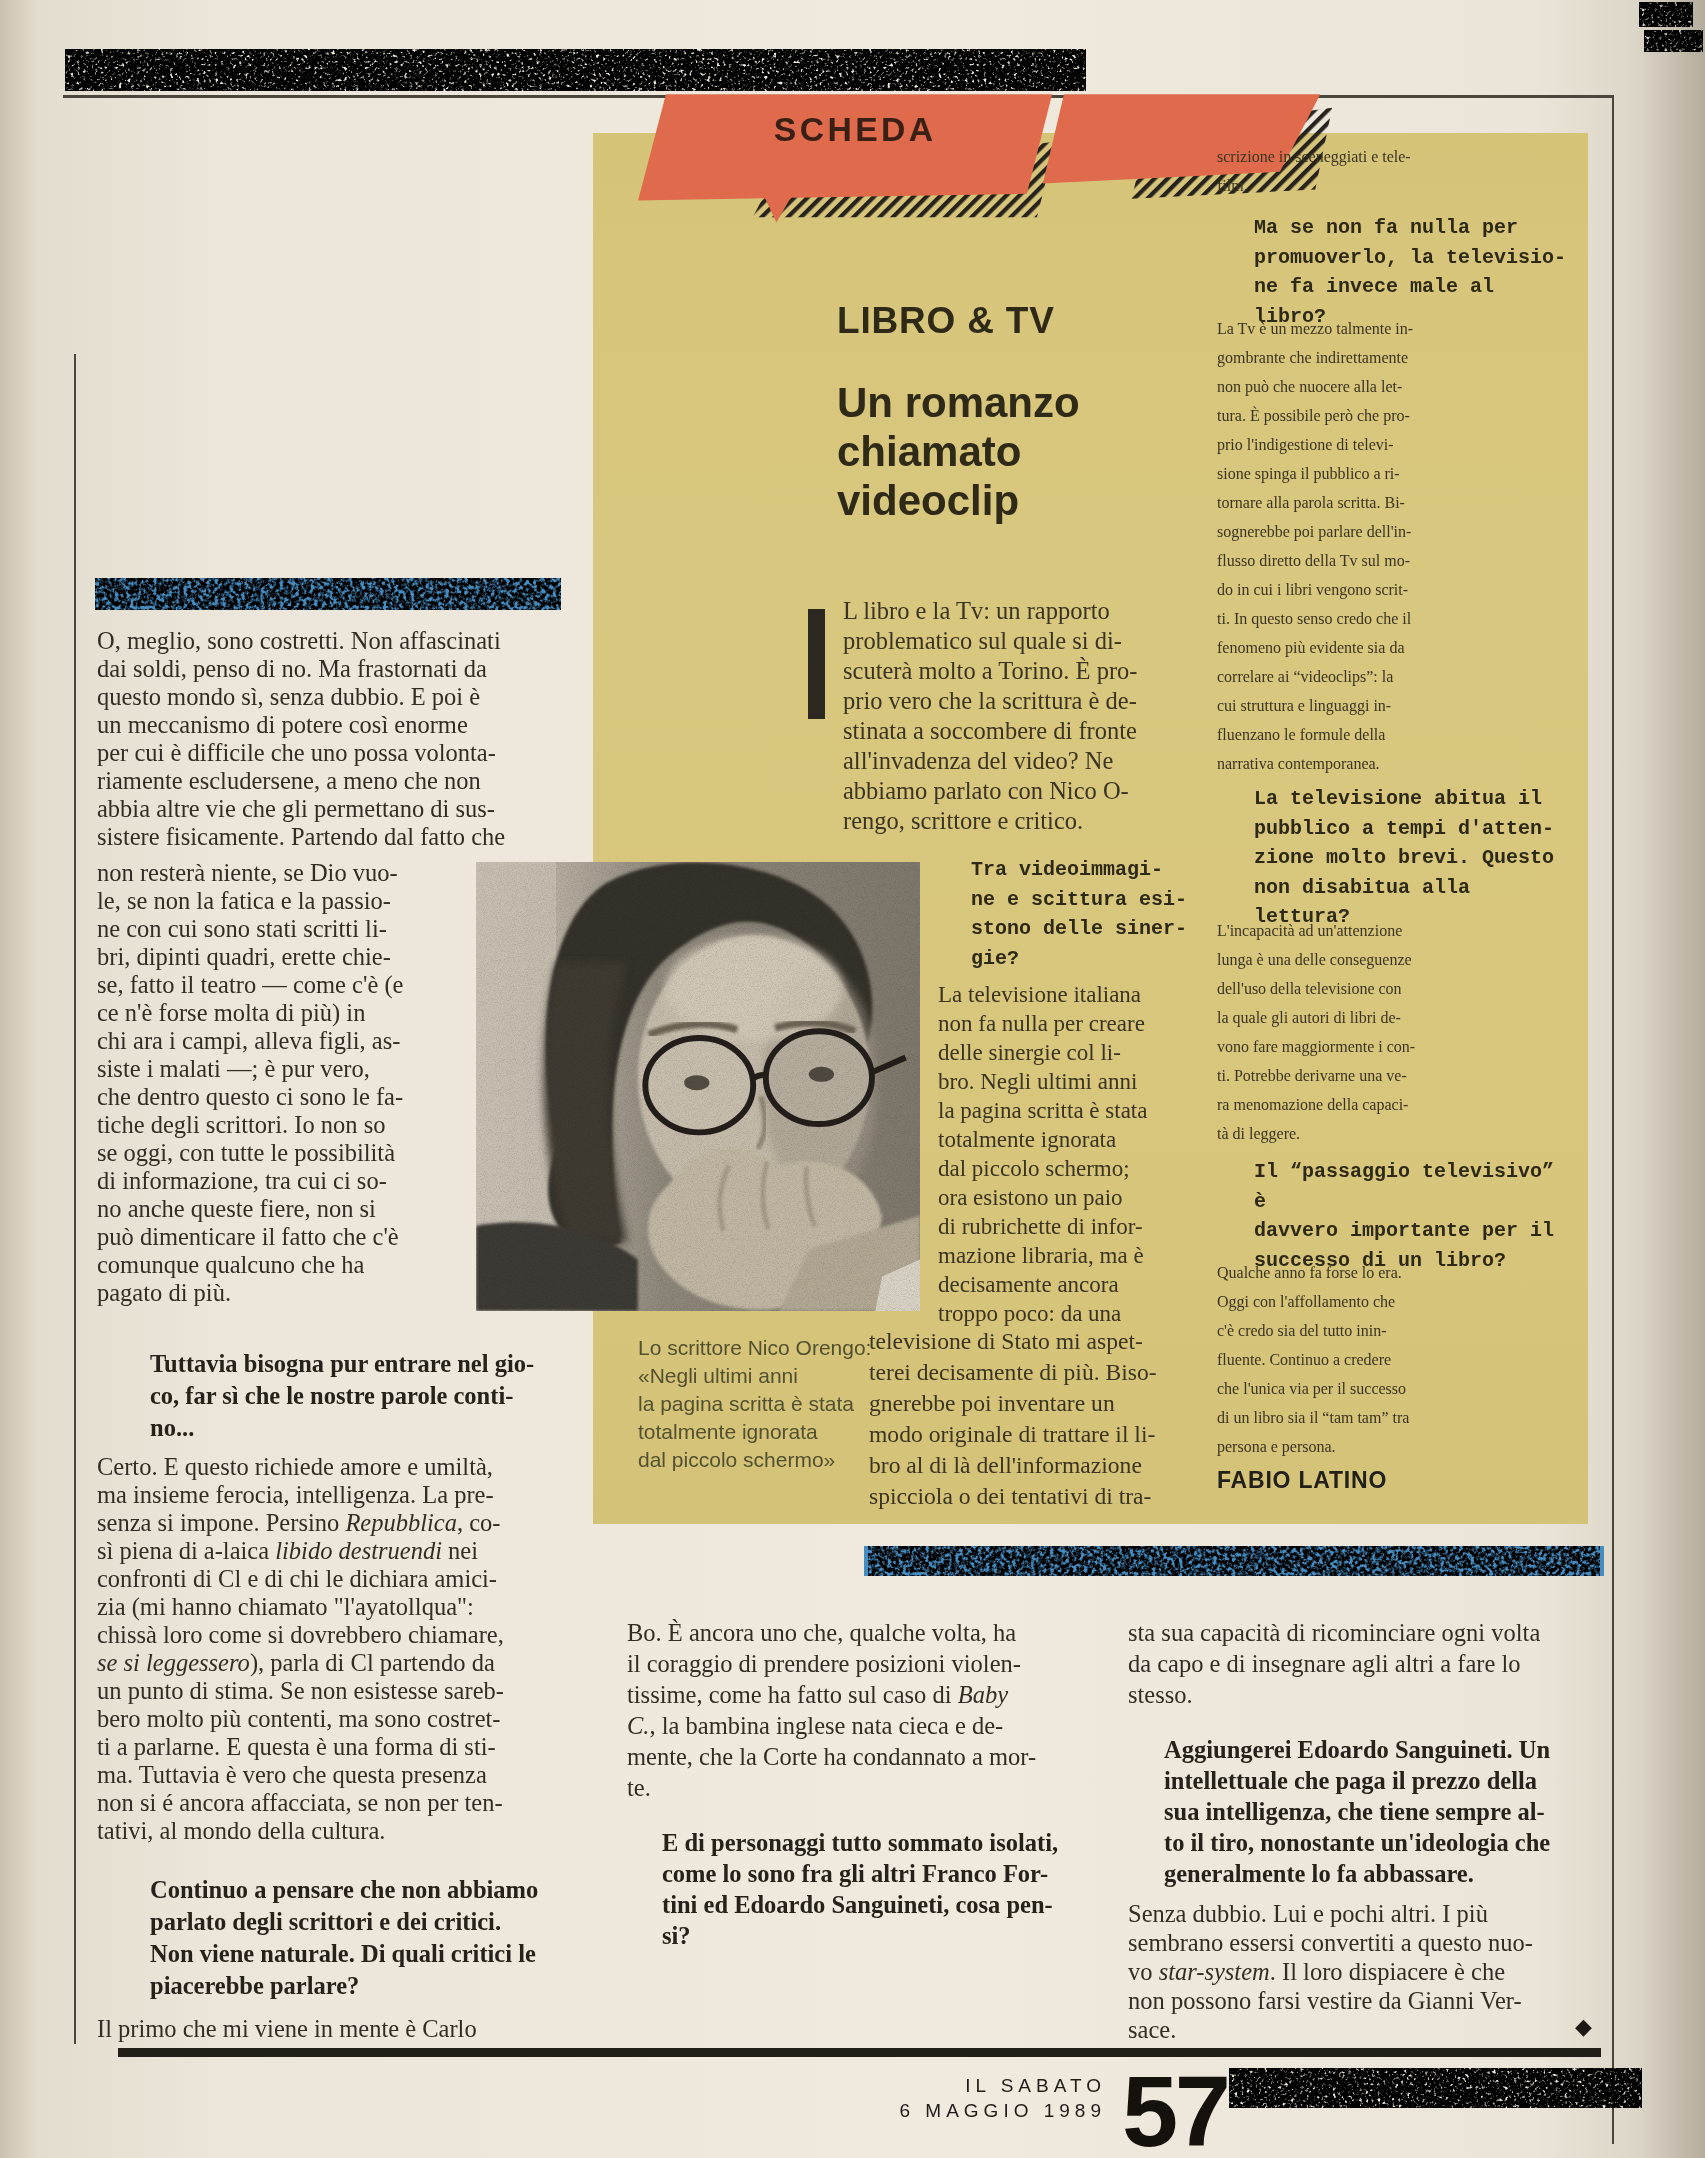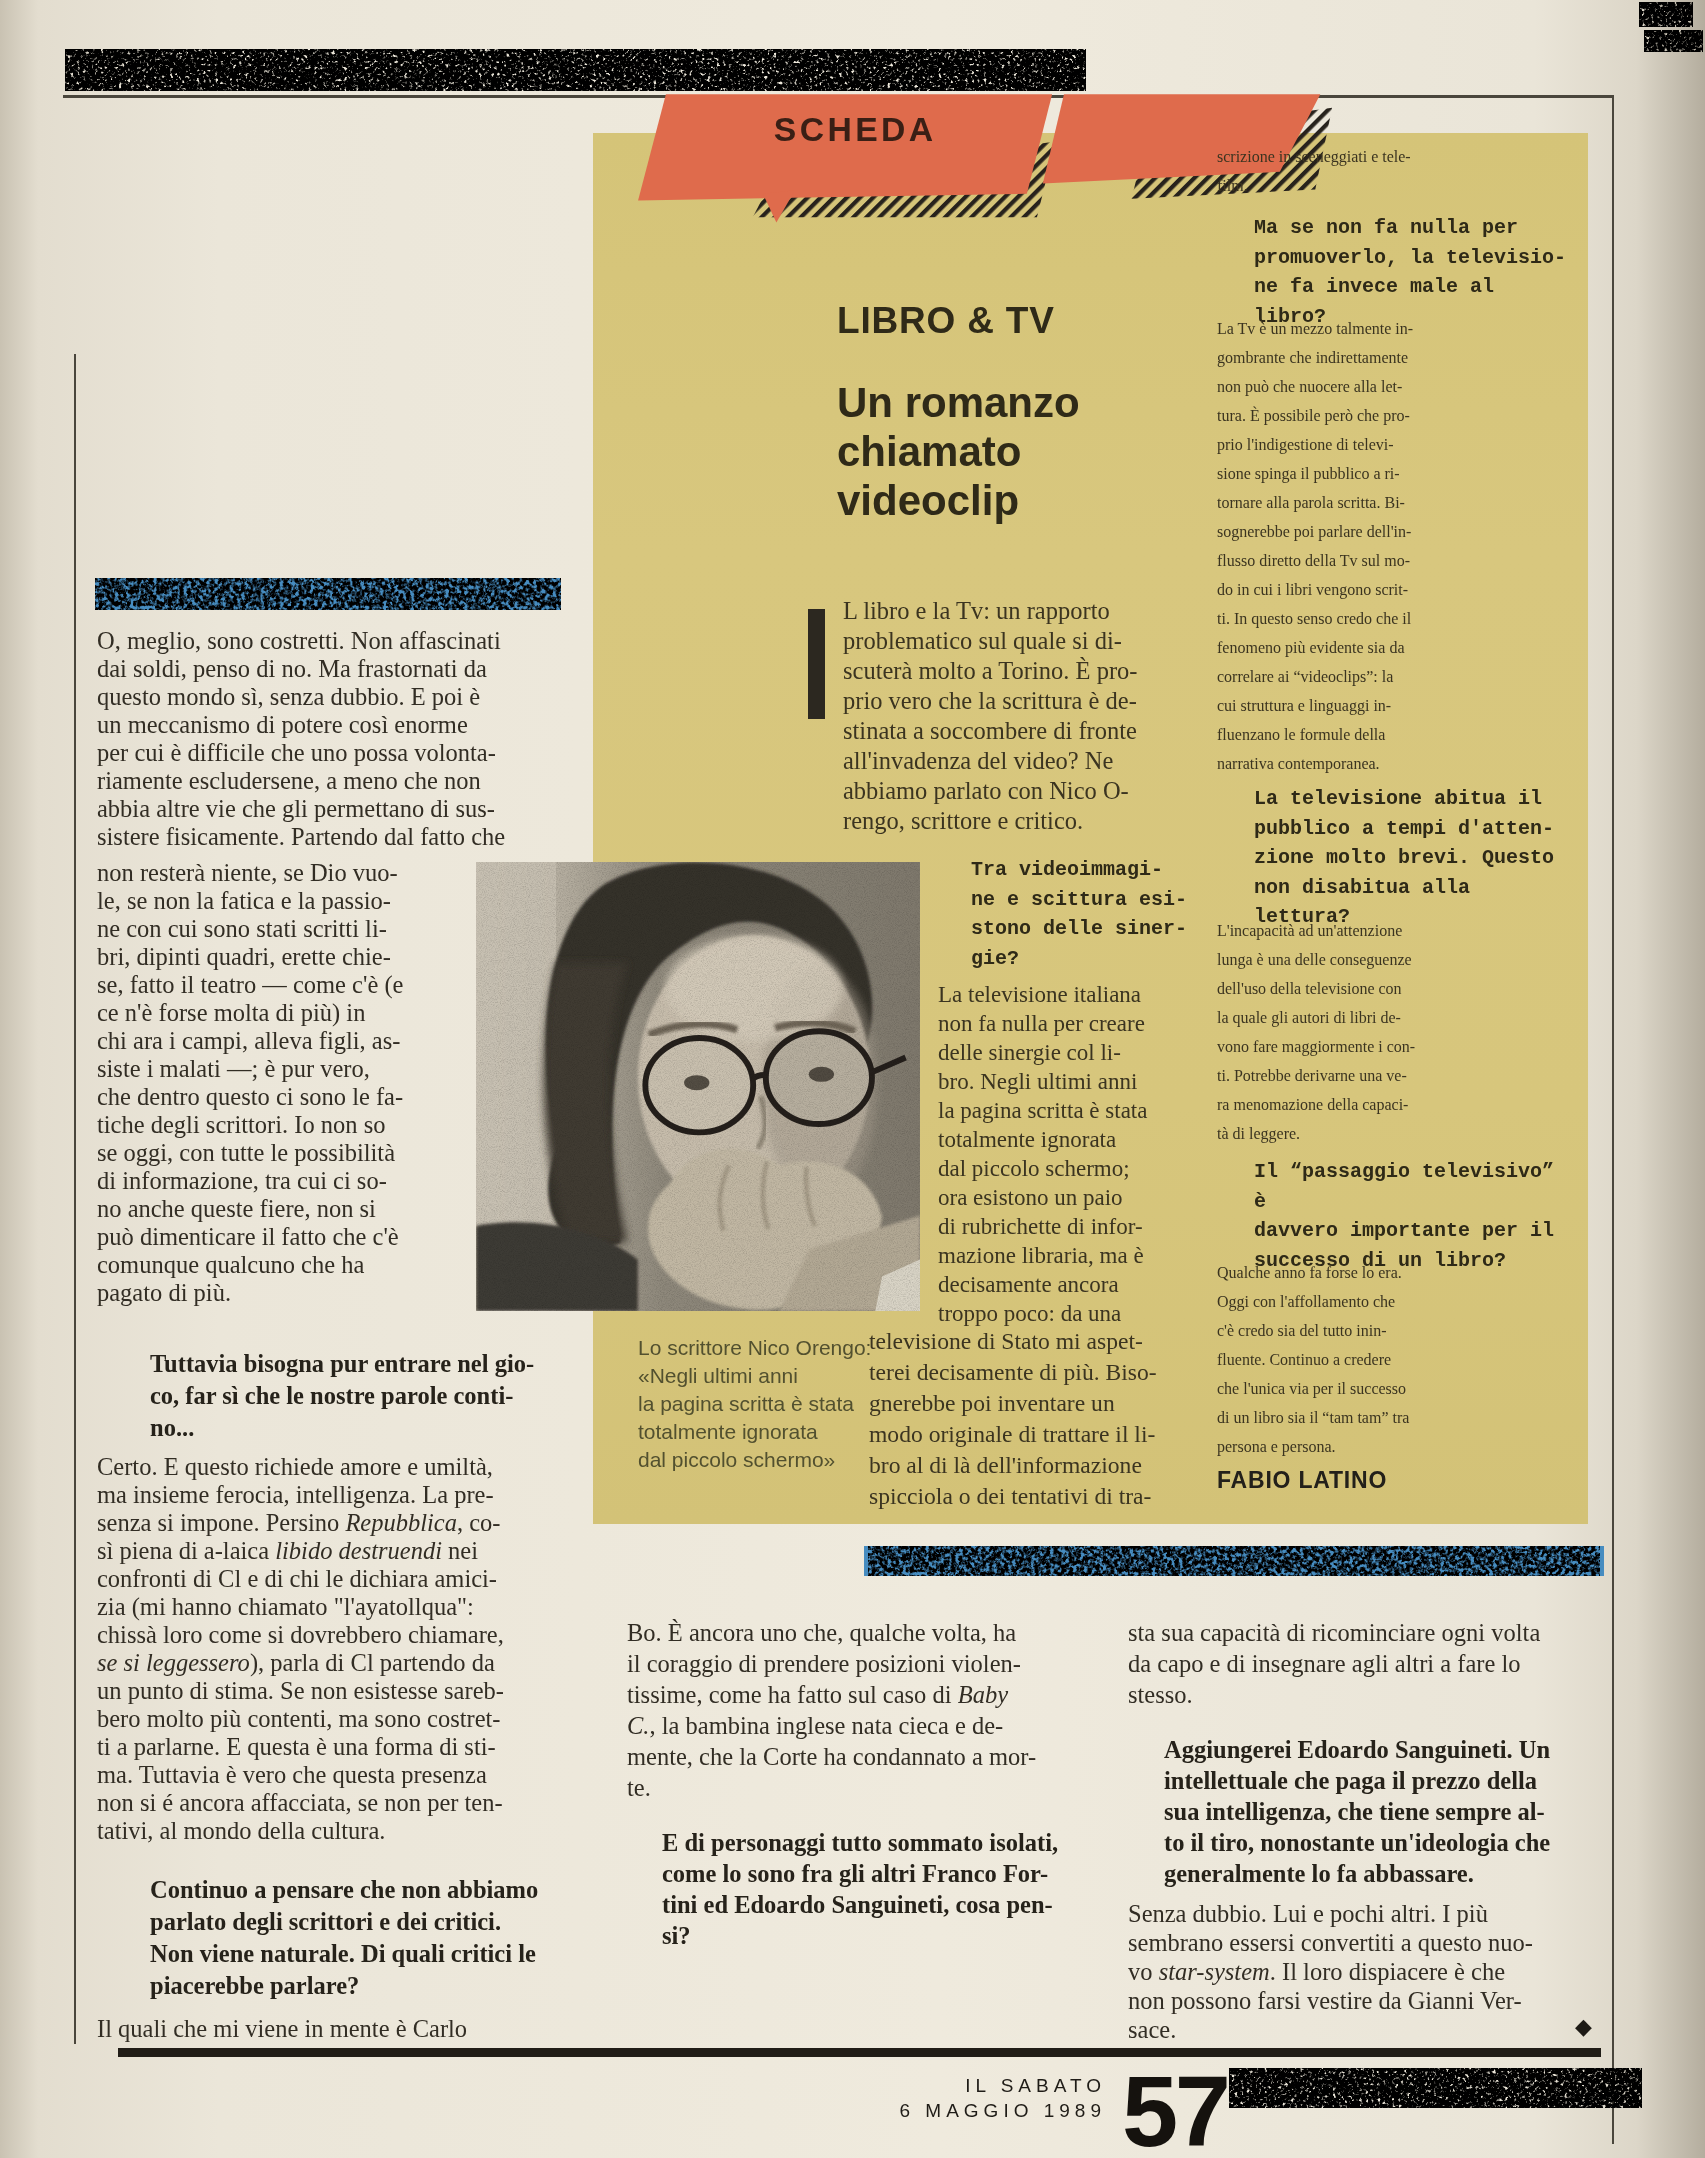--- a/index.html
+++ b/index.html
@@ -125,21 +125,21 @@
 un punto di stima. Se non esistesse sareb-
 bero molto più contenti, ma sono costret-
 ti a parlarne. E questa è una forma di sti-
 ma. Tuttavia è vero che questa presenza
 non si é ancora affacciata, se non per ten-
 tativi, al mondo della cultura.</span></div>
   <div class="abs txt serif q" style="left:150px;top:1874px;width:439px">Continuo a pensare che non abbiamo
 parlato degli scrittori e dei critici.
 Non viene naturale. Di quali critici le
 piacerebbe parlare?</div>
-  <div class="abs txt serif bodytext" style="left:97px;top:2015px;width:493px">Il quali che mi viene in mente è Carlo</div>
+  <div class="abs txt serif bodytext" style="left:97px;top:2015px;width:493px">Il primo che mi viene in mente è Carlo</div>
 
   <div id="kicker" class="abs" style="left:837px;top:300px">LIBRO &amp; TV</div>
   <div id="feature-title" class="abs txt" style="left:837px;top:378px;width:295px">Un romanzo
 chiamato
 videoclip</div>
 
   <div class="abs" style="left:808px;top:609px;width:17px;height:110px;background:#2c2820"></div>
   <div class="abs txt serif" style="left:843px;top:596px;width:350px;font-size:24.5px;line-height:30px;color:#3b3420">L libro e la Tv: un rapporto
 problematico sul quale si di-
 scuterà molto a Torino. È pro-

